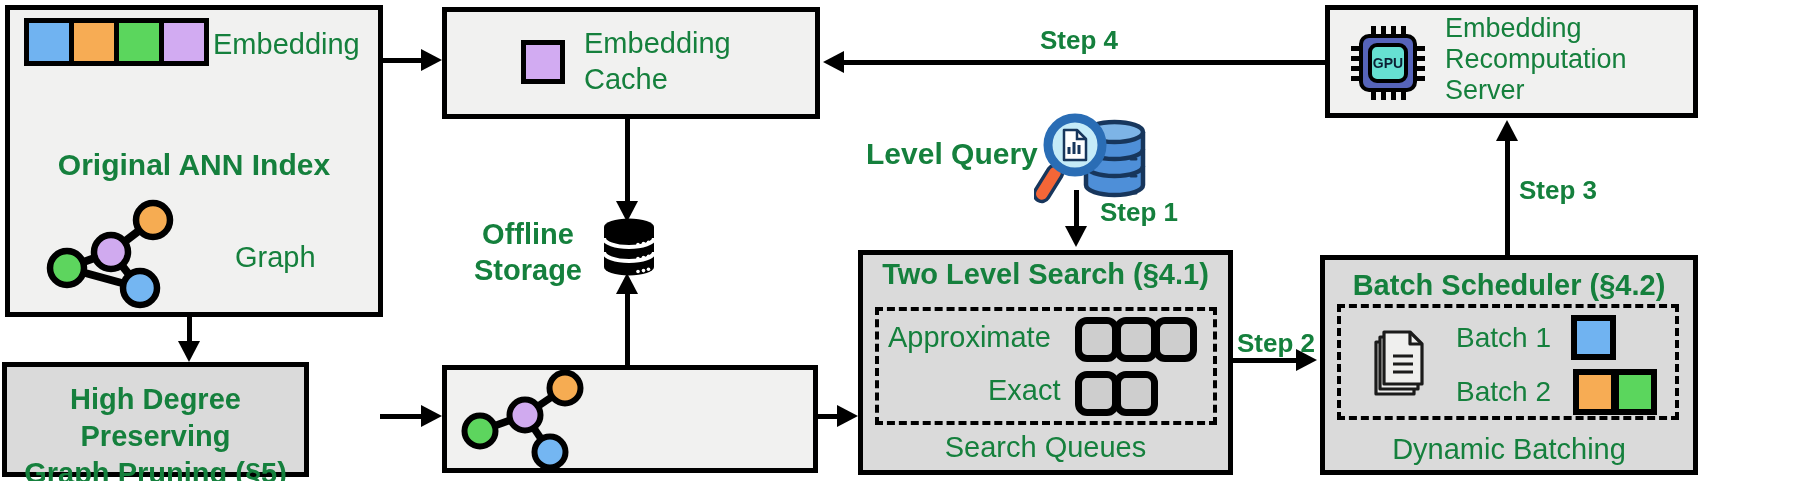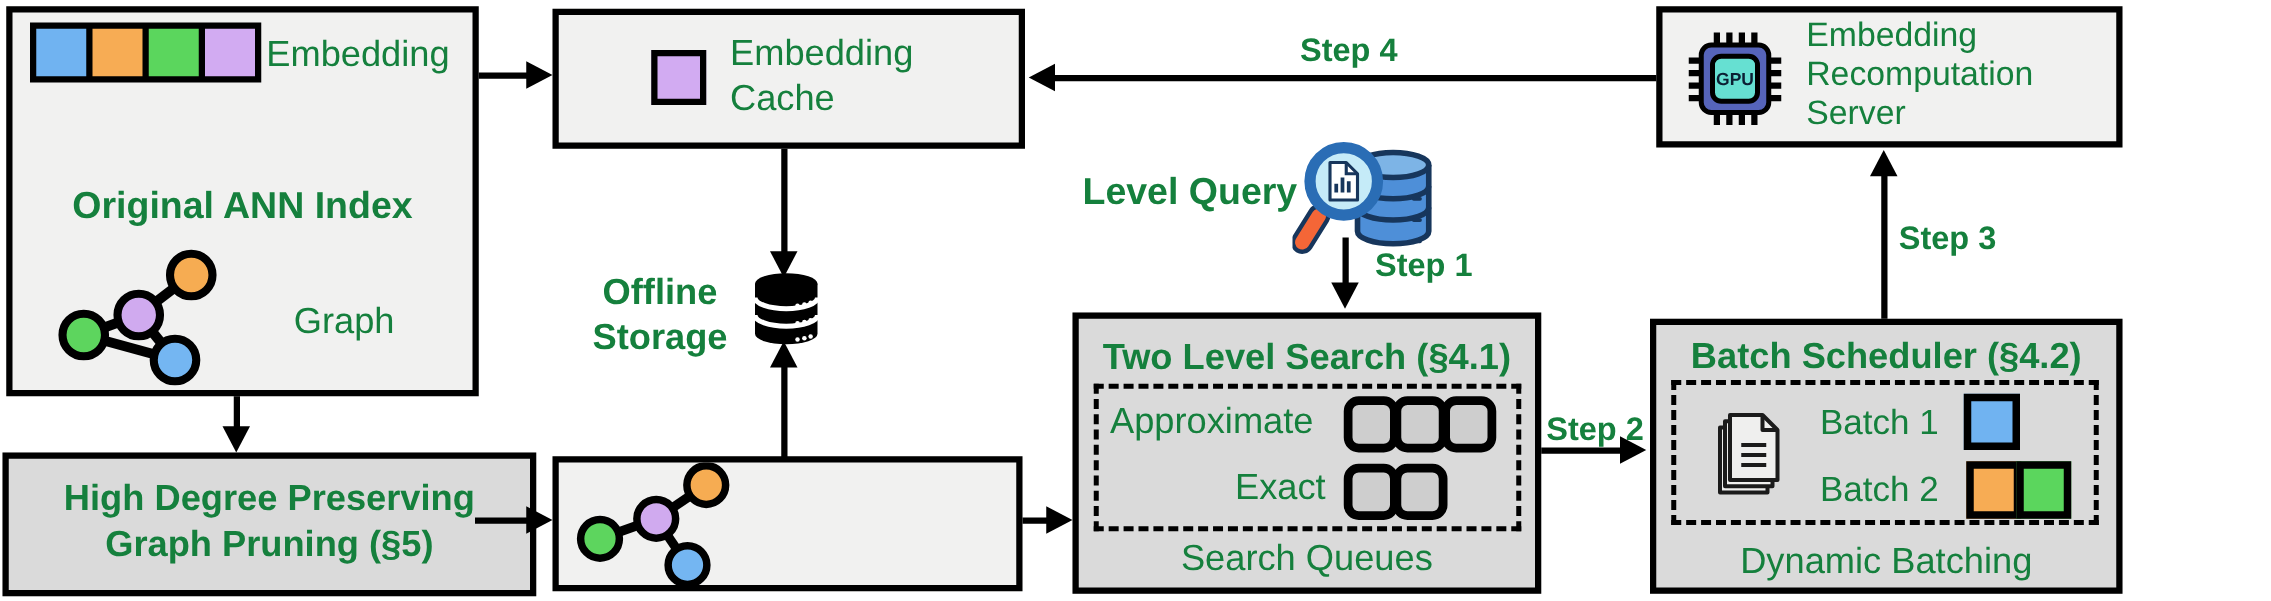--- a/index.html
+++ b/index.html
@@ -55,21 +55,21 @@
       <g stroke="#000" stroke-width="6.5">
         <circle cx="113" cy="27" r="17" fill="#f6ac52"></circle>
         <circle cx="71" cy="59" r="17" fill="#d0aaef"></circle>
         <circle cx="27" cy="75" r="17" fill="#5dd55e"></circle>
         <circle cx="100" cy="95" r="17" fill="#74b6f2"></circle>
       </g>
     </svg>
     <div class="lbl" style="left:225px;top:230px;">Graph</div>
   </div>
 
-  <div class="box dark" style="left:2px;top:362px;width:427px;height:115px;">
+  <div class="box dark" style="left:2px;top:362px;width:307px;height:115px;">
     <div class="lbl b ctr" style="top:14px;line-height:37px;">High Degree Preserving
 Graph Pruning (§5)</div>
   </div>
 
   <div class="box light" style="left:442px;top:7px;width:378px;height:112px;">
     <div class="chip c-purple" style="left:74px;top:28px;width:44px;height:44px;border-width:5px;"></div>
     <div class="lbl" style="left:137px;top:13px;line-height:36px;">Embedding
 Cache</div>
   </div>
 
@@ -121,21 +121,21 @@
       <path d="M97 51 h5 M97 68 h5 M97 85 h5"></path>
     </g>
     <rect x="7" y="55" width="15" height="40" rx="7.5" transform="rotate(32 14 75)" fill="#f46637" stroke="#17365c" stroke-width="3.5"></rect>
     <circle cx="41" cy="37" r="27" fill="#c5ebf8" stroke="#2a6db5" stroke-width="9"></circle>
     <path d="M30 22 h13 l9 9 v21 H30 z" fill="#fff" stroke="#17365c" stroke-width="2.5" stroke-linejoin="round"></path>
     <path d="M43 22 v9 h9" fill="none" stroke="#17365c" stroke-width="2.5"></path>
     <path d="M35 46 v-7 M40 46 v-12 M45 46 v-9" stroke="#17365c" stroke-width="3"></path>
   </svg>
 
   <div class="box dark" style="left:858px;top:250px;width:375px;height:225px;">
-    <div class="lbl b ctr" style="top:14px;">Two Level Search (§4.1)</div>
+    <div class="lbl b ctr" style="top:2px;">Two Level Search (§4.1)</div>
     <div class="dashed" style="left:12px;top:52px;width:342px;height:118px;"></div>
     <div class="lbl" style="left:25px;top:65px;">Approximate</div>
     <div class="qslot" style="left:212px;top:62px;"></div>
     <div class="qslot" style="left:251px;top:62px;"></div>
     <div class="qslot" style="left:290px;top:62px;"></div>
     <div class="lbl" style="left:125px;top:118px;">Exact</div>
     <div class="qslot" style="left:212px;top:116px;"></div>
     <div class="qslot" style="left:251px;top:116px;"></div>
     <div class="lbl ctr" style="top:175px;">Search Queues</div>
   </div>

